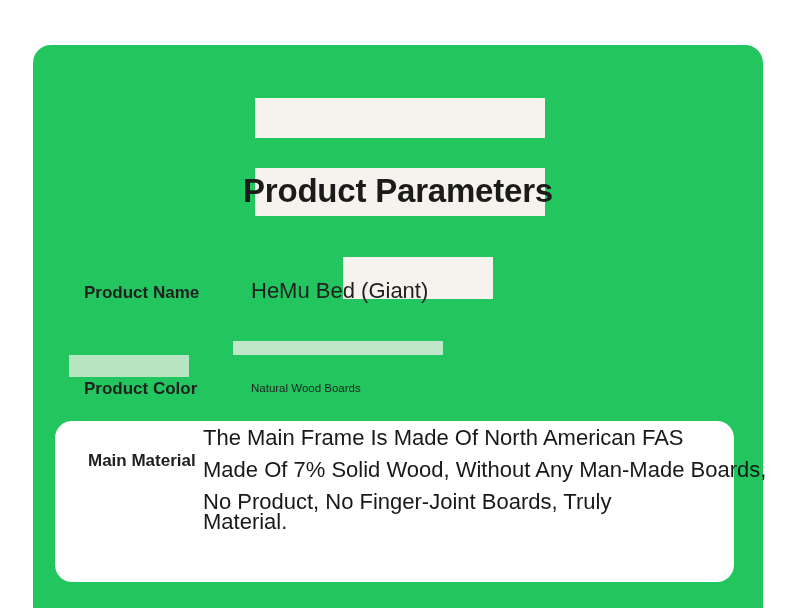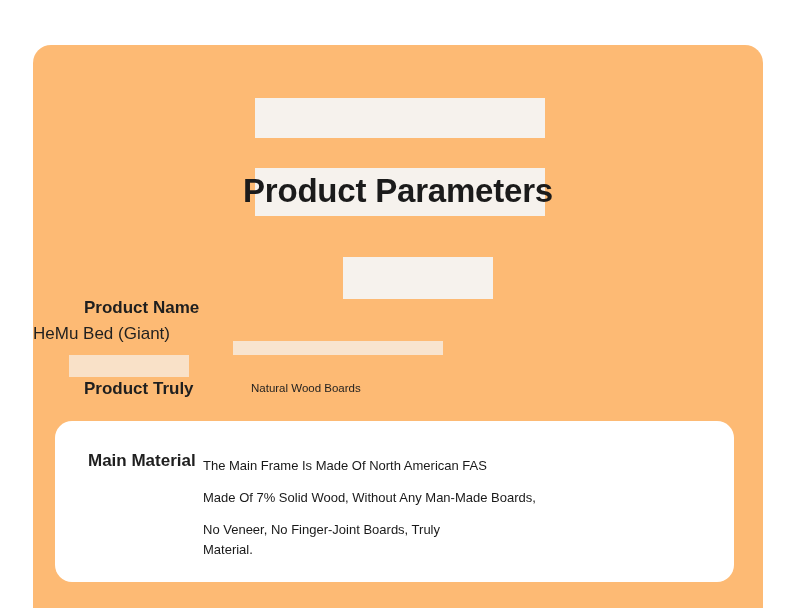--- a/index.html
+++ b/index.html
@@ -16,21 +16,21 @@
     -webkit-font-smoothing: antialiased;
   }
 
   
   .panel {
     position: absolute;
     left: 33px;
     top: 45px;
     width: 730px;
     height: 563px;
-    background: #fdba74;
+    background: #22c55e;
     border-radius: 18px 18px 0 0;
     overflow: visible;
   }
 
   
   .wash {
     position: absolute;
     background: #F6F2ED;
     pointer-events: none;
   }
@@ -55,35 +55,35 @@
   }
 
   
   .row {
     position: absolute;
     left: 0;
     width: 730px;
     display: flex;
     align-items: baseline;
   }
-  .row-name  { top: 250px; flex-direction: column; }
+  .row-name  { top: 233px; }
   .row-color { top: 331px; }
 
   .row-label {
     width: 218px;
     padding-left: 51px;
     box-sizing: border-box;
     font-size: 17px;
     font-weight: 700;
     color: #1f1f1f;
     line-height: 26px;
   }
   .row-value {
     flex: 1;
-    font-size: 17px;
+    font-size: 22px;
     font-weight: 400;
     color: #1f1f1f;
     line-height: 26px;
   }
   .row-value.small {
     font-size: 11.5px;
     line-height: 20px;
     position: relative;
     top: -2px;
   }
@@ -114,22 +114,22 @@
     padding-left: 33px;
     padding-top: 30px;
     box-sizing: border-box;
     font-size: 17px;
     font-weight: 700;
     color: #1f1f1f;
     white-space: nowrap;
     pointer-events: auto;
   }
   .material-text {
-    padding-top: 35px;
-    font-size: 13px;
+    padding-top: 7px;
+    font-size: 22px;
     color: #191919;
     white-space: nowrap;
     pointer-events: auto;
   }
   .material-text p {
     margin: 0 0 12px 0;
     line-height: 20px;
   }
   .material-text p:last-child { margin-bottom: 0; }
   .material-text .ln { display: block; }
@@ -146,35 +146,35 @@
   <div class="wash wash-e"></div>
 
   <div class="title">Product Parameters</div>
 
   <div class="row row-name">
     <div class="row-label">Product Name</div>
     <div class="row-value">HeMu Bed (Giant)</div>
   </div>
 
   <div class="row row-color">
-    <div class="row-label">Product Truly</div>
+    <div class="row-label">Product Color</div>
     <div class="row-value small">Natural Wood Boards</div>
   </div>
 
 </div>
 
 <div class="material-card"></div>
 
 <div class="material-block">
   <div class="material-label">Main Material</div>
   <div class="material-text">
     <p>
       <span class="ln">The Main Frame Is Made Of North American FAS</span>
     </p>
     <p>
       <span class="ln"> Made Of 7% Solid Wood, Without Any Man-Made Boards,</span>
     </p>
     <p>
-      <span class="ln">No Veneer, No Finger-Joint Boards, Truly</span>
+      <span class="ln">No Product, No Finger-Joint Boards, Truly</span>
       <span class="ln">Material.</span>
     </p>
   </div>
 </div>
 
 </body></html>

